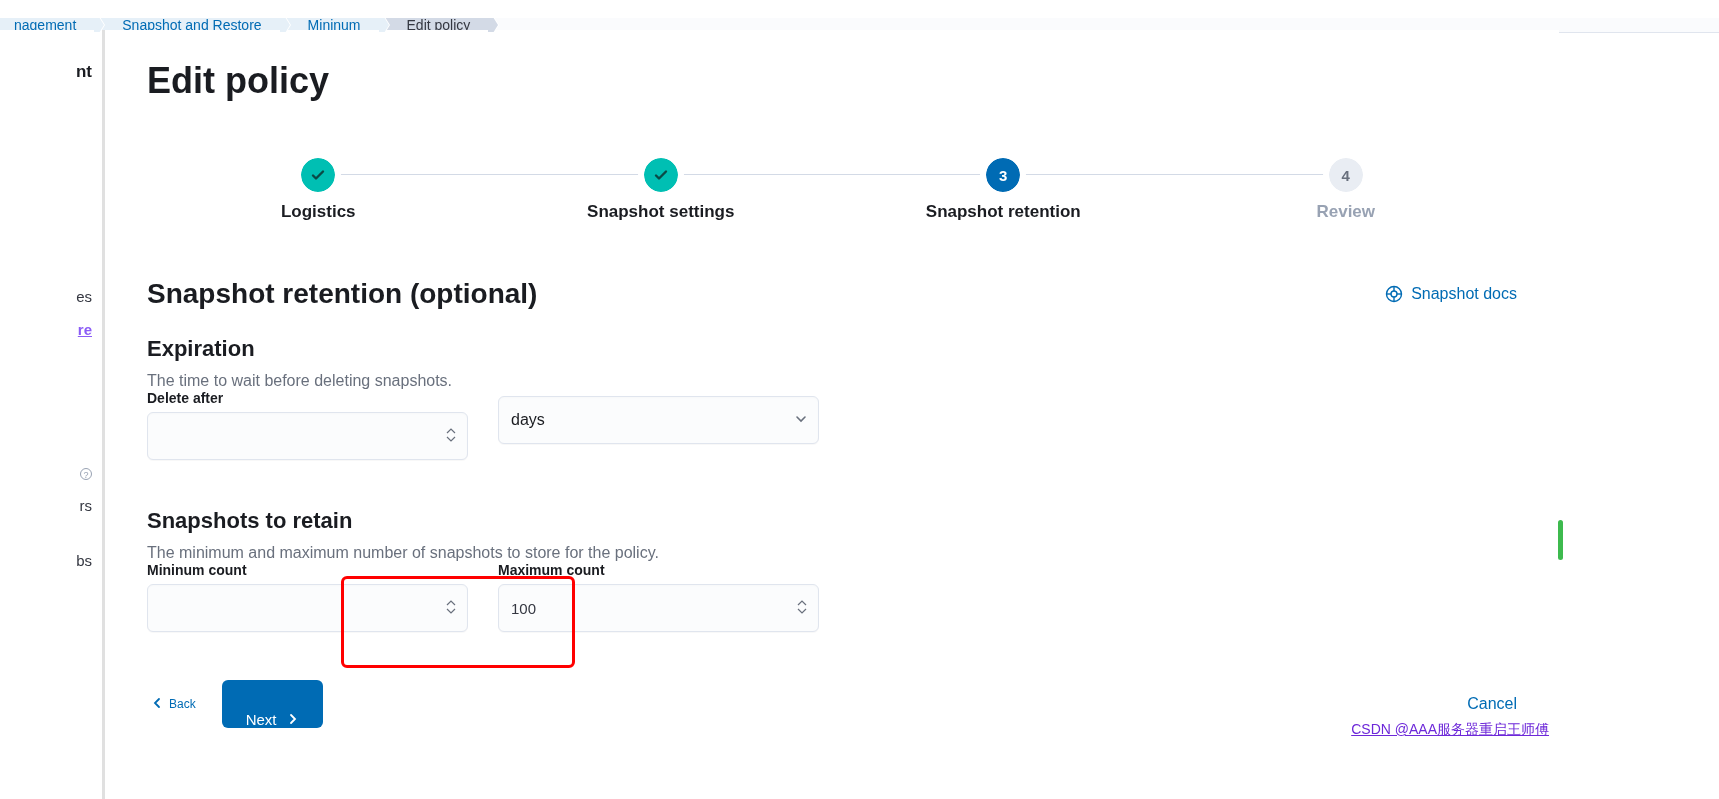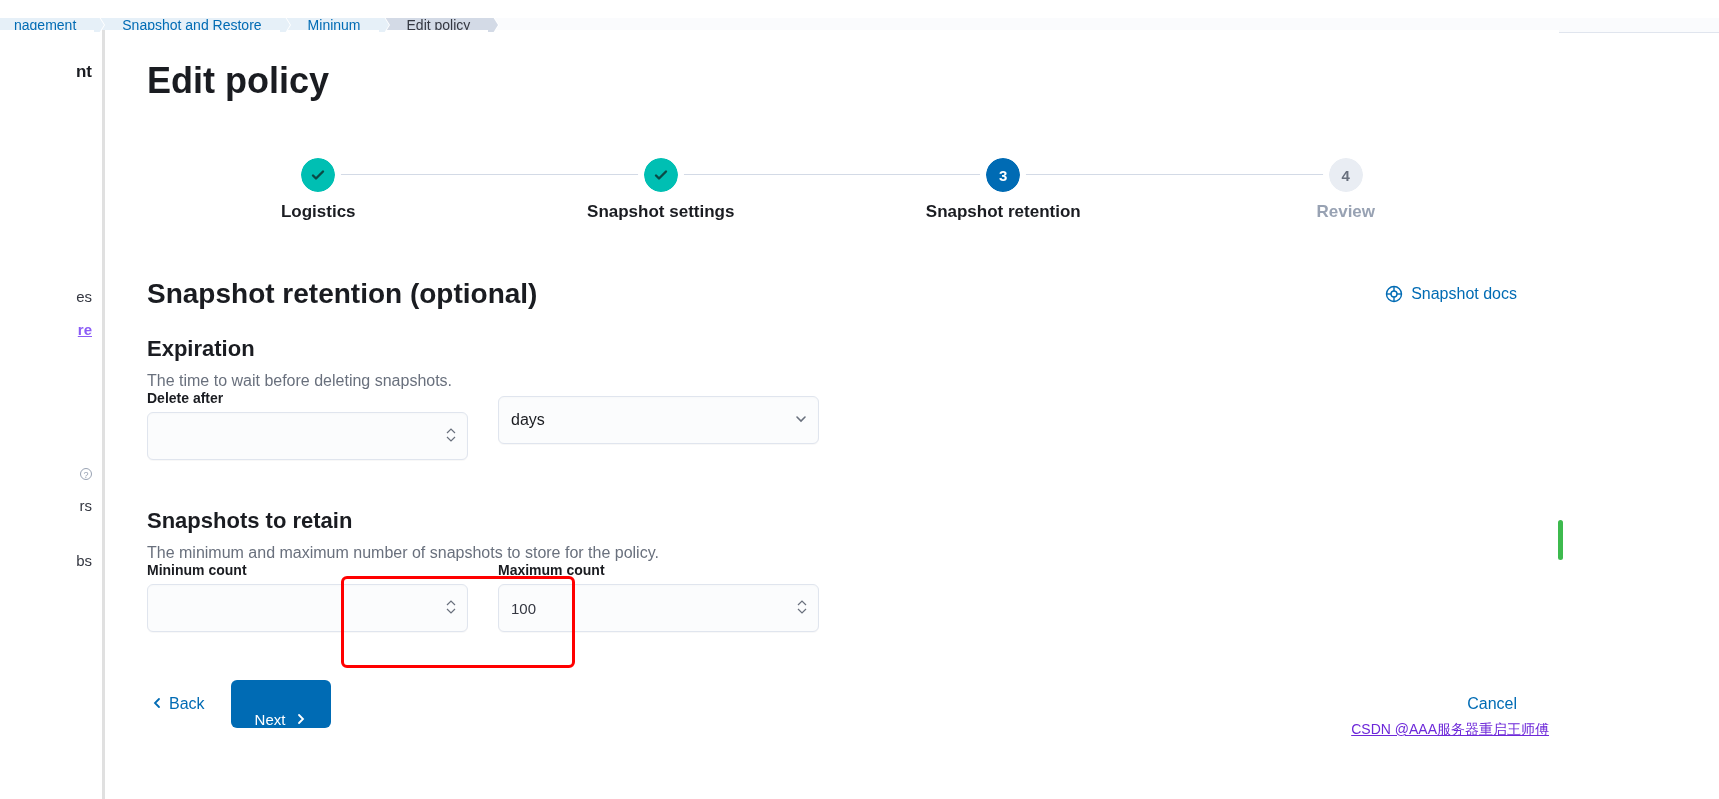--- a/index.html
+++ b/index.html
@@ -249,21 +249,21 @@
 
     
     .footer {
       display:flex;
       align-items:center;
       justify-content:space-between;
     }
     .footer-left { display:flex; align-items:center; gap:22px; }
     .back-btn {
       color:#006bb4;
-      font-size:16px;
+      font-size:12px;
       display:flex;
       align-items:center;
       gap:6px;
       cursor:pointer;
       padding:8px 4px;
     }
     .next-btn {
       background:#006bb4;
       color:#fff;
       border:none;

